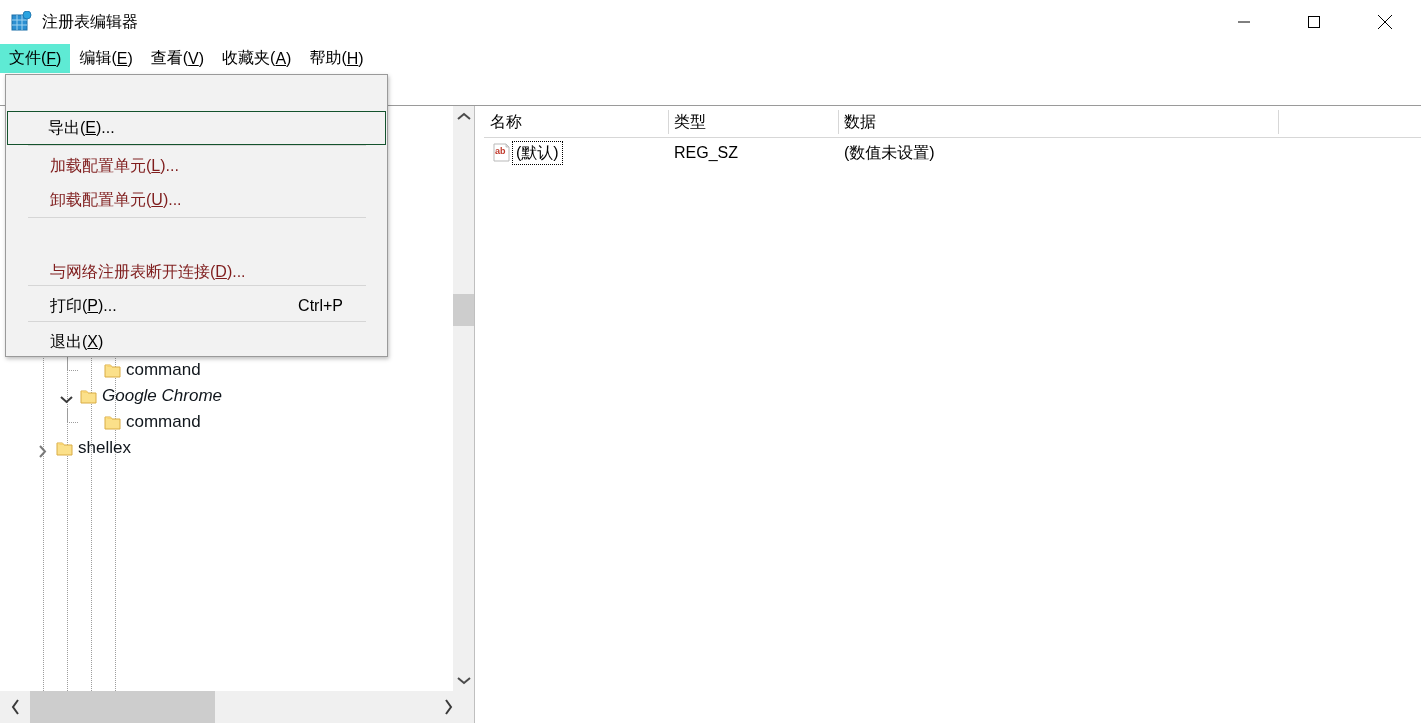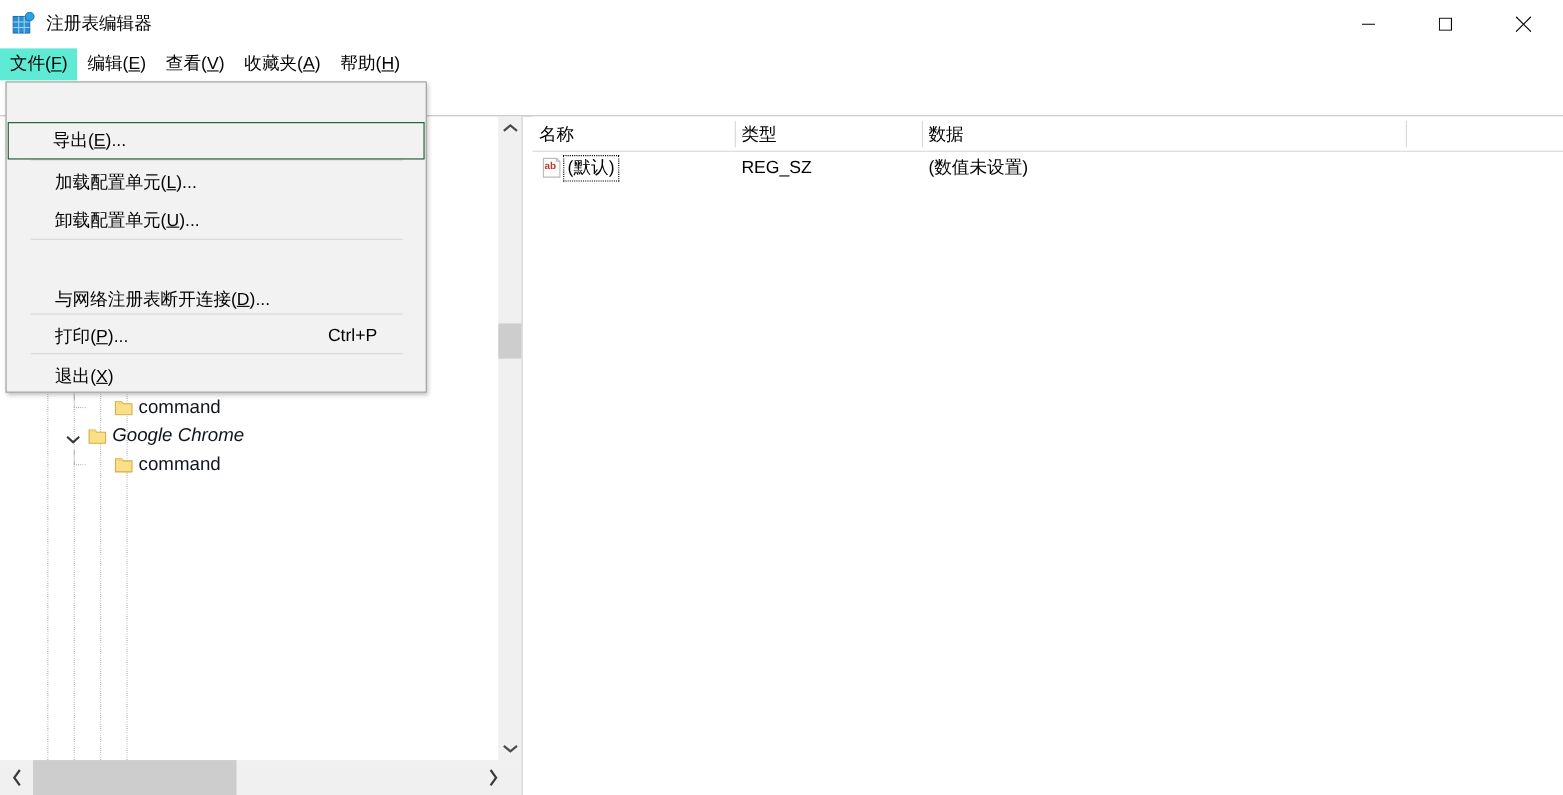--- a/index.html
+++ b/index.html
@@ -187,21 +187,21 @@
     border: 1px solid #9a9a9a;
     z-index: 50;
     box-shadow: 1px 2px 4px rgba(0,0,0,0.25);
   }
   .mrow {
     position: absolute; left: 0; width: 381px; height: 34px;
     display: flex; align-items: center;
     font-size: 16px; color: #000000;
     white-space: nowrap; cursor: default;
   }
-  .mrow.disabled { color: #000000; }
+  .mrow.disabled { color: #7f1d1d; }
   .mrow.focused {
     border: 1px solid #14532d;
     left: 1px; width: 379px;
   }
   .mlabel { position: absolute; left: 44px; }
   .mrow.focused .mlabel { left: 40px; }
   .maccel { position: absolute; right: 44px; }
   .msep {
     position: absolute; left: 22px; width: 338px; height: 1px;
     background: #d6d6d6;
@@ -392,20 +392,32 @@
         </div>
         <div class="tnode" style="top: 303px;">
           <span class="elbow-v" style="left: 67px; top: 0px; height: 13px;"></span>
           <span class="elbow-h" style="left: 67px; top: 13px; width: 12px;"></span>
           <span class="folder" style="left: 104px; top: 6px;"><svg width="17" height="15" viewBox="0 0 17 15">
               <path d="M1 2 L6.5 2 L8 4 L16 4 L16 14 L1 14 Z" fill="#fbe08a" stroke="#d9ac45" stroke-width="1"></path>
               <path d="M1 2 L6.5 2 L8 4 L4 4 Z" fill="#f7d271"></path>
             </svg></span>
           <span class="tlabel" style="left: 126px;">command</span>
         </div>
+        <div class="tnode" style="top: 329px;">
+          <span class="chev" style="left: 34px; top: 8px;">
+            <svg width="9" height="13" viewBox="0 0 9 13">
+              <polyline points="2,1 7,6.5 2,12" fill="none" stroke="#7a7a7a" stroke-width="2"></polyline>
+            </svg>
+          </span>
+          <span class="folder" style="left: 56px; top: 6px;"><svg width="17" height="15" viewBox="0 0 17 15">
+              <path d="M1 2 L6.5 2 L8 4 L16 4 L16 14 L1 14 Z" fill="#fbe08a" stroke="#d9ac45" stroke-width="1"></path>
+              <path d="M1 2 L6.5 2 L8 4 L4 4 Z" fill="#f7d271"></path>
+            </svg></span>
+          <span class="tlabel" style="left: 78px;">shellex</span>
+        </div>
       </div>
 
     <div id="tree-vscroll">
       <div class="arrow up">
         <svg width="14" height="10" viewBox="0 0 14 10">
           <polyline points="1,7 7,2 13,7" fill="none" stroke="#4b4b4b" stroke-width="2"></polyline>
         </svg>
       </div>
       <div id="tree-vthumb"></div>
       <div class="arrow down">

